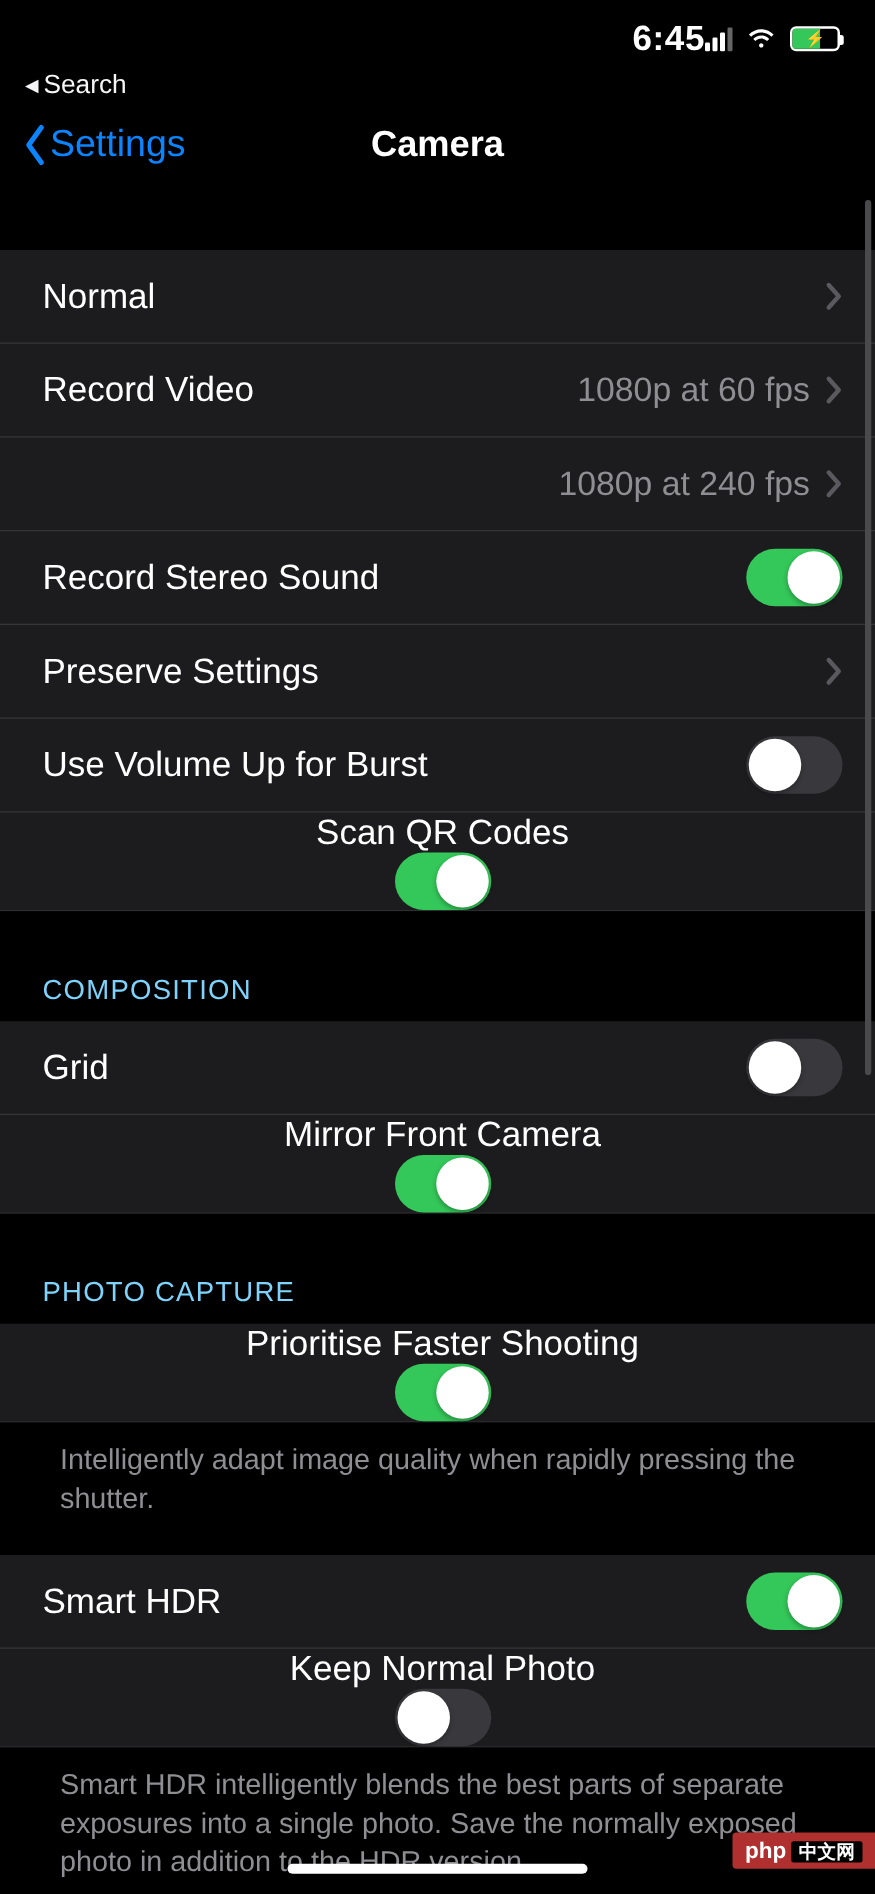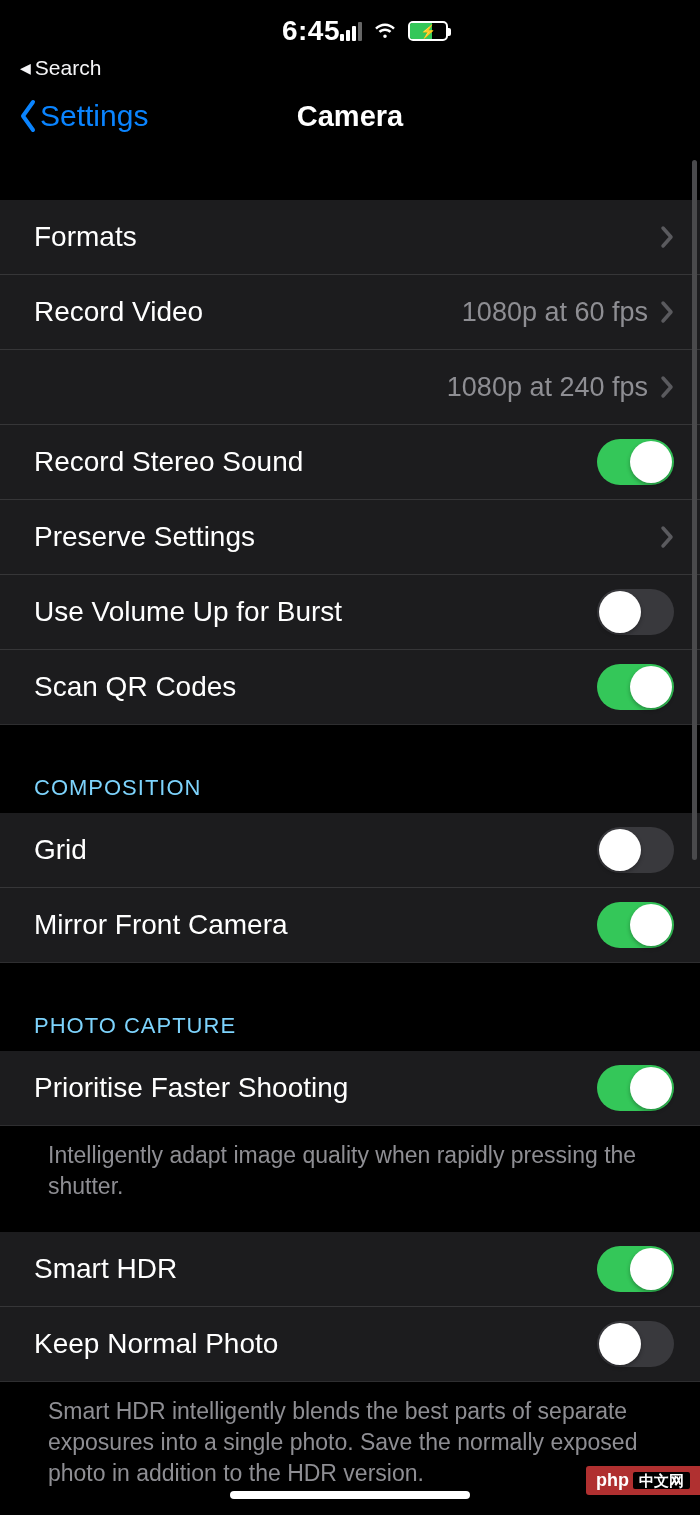--- a/index.html
+++ b/index.html
@@ -7,21 +7,21 @@
     width: 700px;
     height: 1515px;
     background: #000;
     font-family: -apple-system, "Helvetica Neue", Arial, sans-serif;
     color: #fff;
     overflow: hidden;
     position: relative;
   }
   .status-bar {
     display: flex;
-    justify-content: center;
+    justify-content: flex-end;
     align-items: center;
     padding: 14px 28px 0 28px;
     height: 48px;
   }
   .status-left { font-size: 28px; font-weight: 600; letter-spacing: 0.5px; padding-left: 30px; }
   .status-right { display: flex; align-items: center; gap: 10px; }
   .cell-icon { display: flex; align-items: flex-end; gap: 2px; height: 20px; }
   .cell-icon span { width: 4px; background: #fff; border-radius: 1px; }
   .cell-icon span:nth-child(1){height:7px;} .cell-icon span:nth-child(2){height:11px;}
   .cell-icon span:nth-child(3){height:15px;} .cell-icon span:nth-child(4){height:19px;background:#666;}
@@ -47,21 +47,21 @@
   .page-title {
     position:absolute; left:50%; transform:translateX(-50%);
     font-size:29px; font-weight:600; color:#fff;
   }
   .group { background:#1c1c1e; }
   .row {
     display:flex; align-items:center; justify-content:space-between;
     min-height:75px; padding: 0 26px 0 34px;
     border-bottom: 1px solid #363638;
   }
-  .row:last-child { border-bottom: 0.5px solid #2e2e30; }
+  .row:last-child { border-bottom: 0.5px solid #2e2e30; flex-direction: column; }
   .row-label { font-size:28px; font-weight:400; color:#fff; }
   .row-value { font-size:27px; color:#8e8e93; margin-left:auto; margin-right:12px; }
   .chev { width:14px; height:24px; stroke:#5a5a5e; stroke-width:3.5; fill:none; stroke-linecap:round; stroke-linejoin:round; flex-shrink:0; }
   .toggle {
     width:77px; height:46px; border-radius:23px; position:relative; flex-shrink:0;
   }
   .toggle .knob {
     position:absolute; width:42px; height:42px; border-radius:50%; background:#fff;
     top:2px; box-shadow:0 2px 4px rgba(0,0,0,0.3);
   }
@@ -127,21 +127,21 @@
       </svg>
     <span>Settings</span>
   </div>
   <div class="page-title">Camera</div>
 </div>
 
 <div class="top-gap"></div>
 
 <div class="group">
   <div class="row">
-    <span class="row-label">Formats</span>
+    <span class="row-label">Normal</span>
     <svg class="chev" viewBox="0 0 14 24">
         <polyline points="3,3 11,12 3,21"></polyline>
       </svg>
   </div>
   <div class="row">
     <span class="row-label">Record Video</span>
     <span class="row-value">1080p at 60 fps</span>
     <svg class="chev" viewBox="0 0 14 24">
         <polyline points="3,3 11,12 3,21"></polyline>
       </svg>

